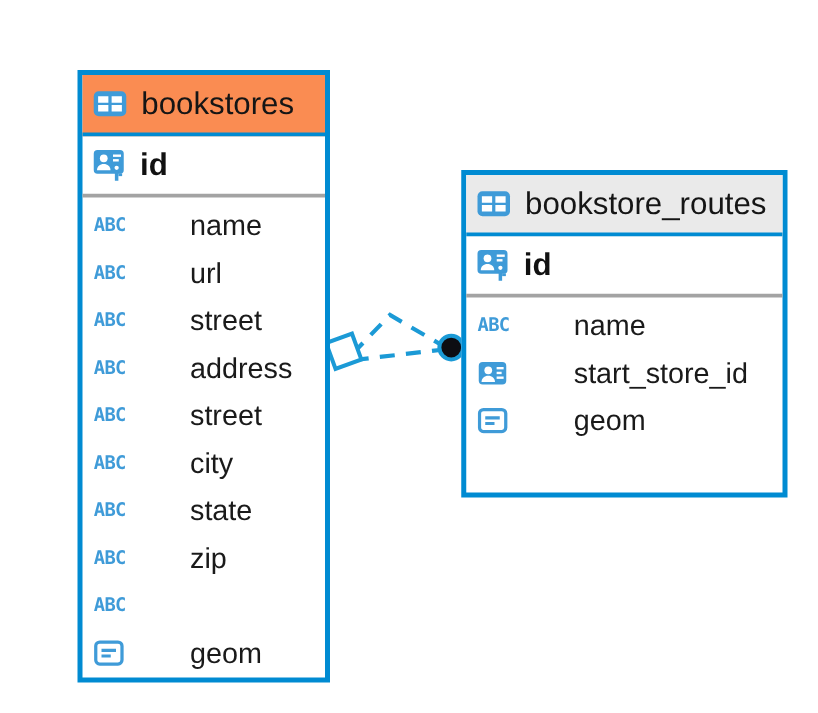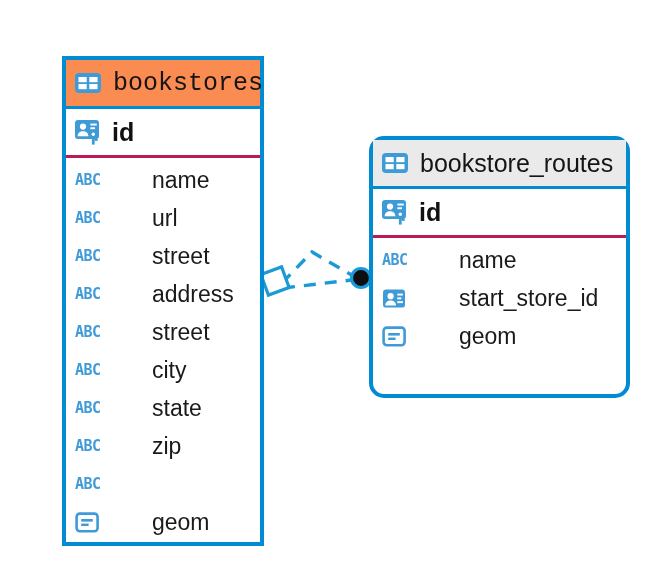--- a/index.html
+++ b/index.html
@@ -23,28 +23,28 @@
   .ent-header{
     box-sizing:border-box;
     display:flex;align-items:center;
     height:49px;
     padding-left:8px;
     border-bottom:3px solid #008BD2;
     font-size:25px;
     color:#151515;
     white-space:nowrap;
   }
-  .ent-header.orange{background:#FA8C52;font-family:Liberation Mono, monospace;}
+  .ent-header.orange{background:#FA8C52;}
   .ent-header.grey{background:#EAEAEA;}
   .ent-pk{
     box-sizing:border-box;
     display:flex;align-items:center;
     height:49px;
     padding-left:8px;
-    border-bottom:3px solid #be185d;
+    border-bottom:3px solid #a3a3a3;
     font-size:25px;font-weight:bold;
     color:#111111;
   }
   .ent-body{padding:3px 0 6px 0;}
   .ent-row{
     display:flex;align-items:center;
     height:38px;
     padding-left:9px;
     font-size:23px;
     color:#1a1a1a;
@@ -169,21 +169,21 @@
             <rect x="1.6" y="1.6" width="21" height="17.6" rx="3.2" fill="none" stroke="#3F9BD8" stroke-width="2.6"></rect>
             <rect x="6.2" y="7.0" width="11.6" height="2.6" fill="#3F9BD8"></rect>
             <rect x="6.2" y="11.6" width="7.4" height="2.4" fill="#3F9BD8"></rect>
           </svg>
         </span>
         <span>geom</span>
       </div>
     </div>
   </div>
 
-  <div class="entity" id="entity-bookstore-routes" style="left:369px;top:136px;width:261px;height:262px;border-radius:15px;">
+  <div class="entity" id="entity-bookstore-routes" style="left:369px;top:136px;width:261px;height:262px;">
 
     <div class="ent-header grey">
       <span class="ico">
         <svg width="28" height="22" viewBox="0 0 28 22">
           <rect x="1" y="1" width="26" height="20" rx="4" fill="#3F9BD8"></rect>
           <rect x="4.5" y="5" width="8.2" height="5.2" fill="#ffffff"></rect>
           <rect x="15.3" y="5" width="8.2" height="5.2" fill="#ffffff"></rect>
           <rect x="4.5" y="12" width="8.2" height="5.2" fill="#ffffff"></rect>
           <rect x="15.3" y="12" width="8.2" height="5.2" fill="#ffffff"></rect>
         </svg>

